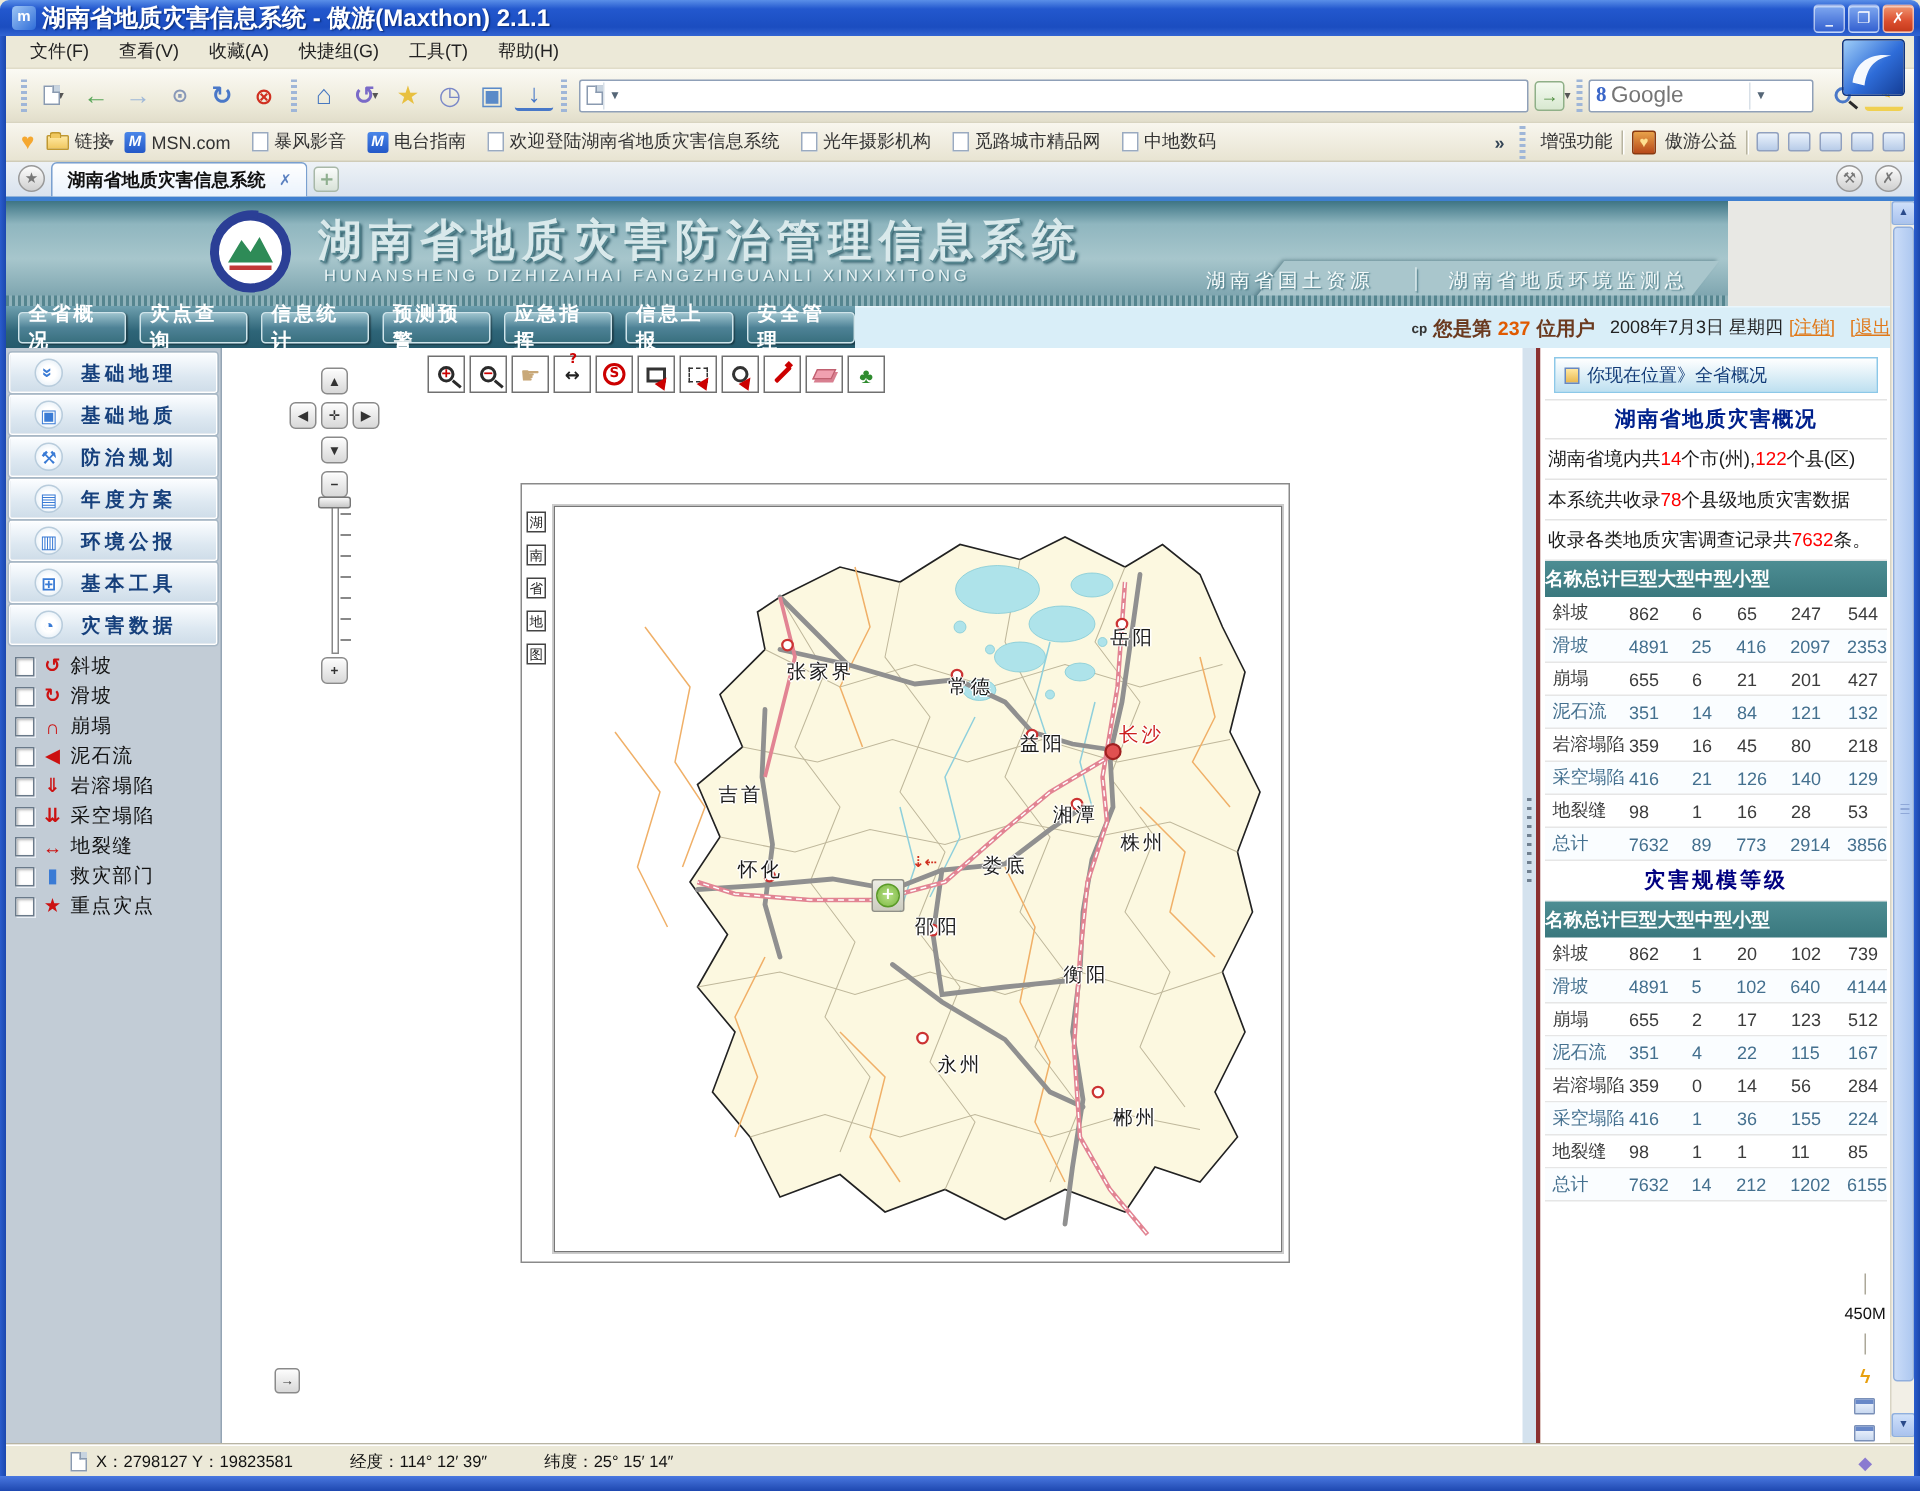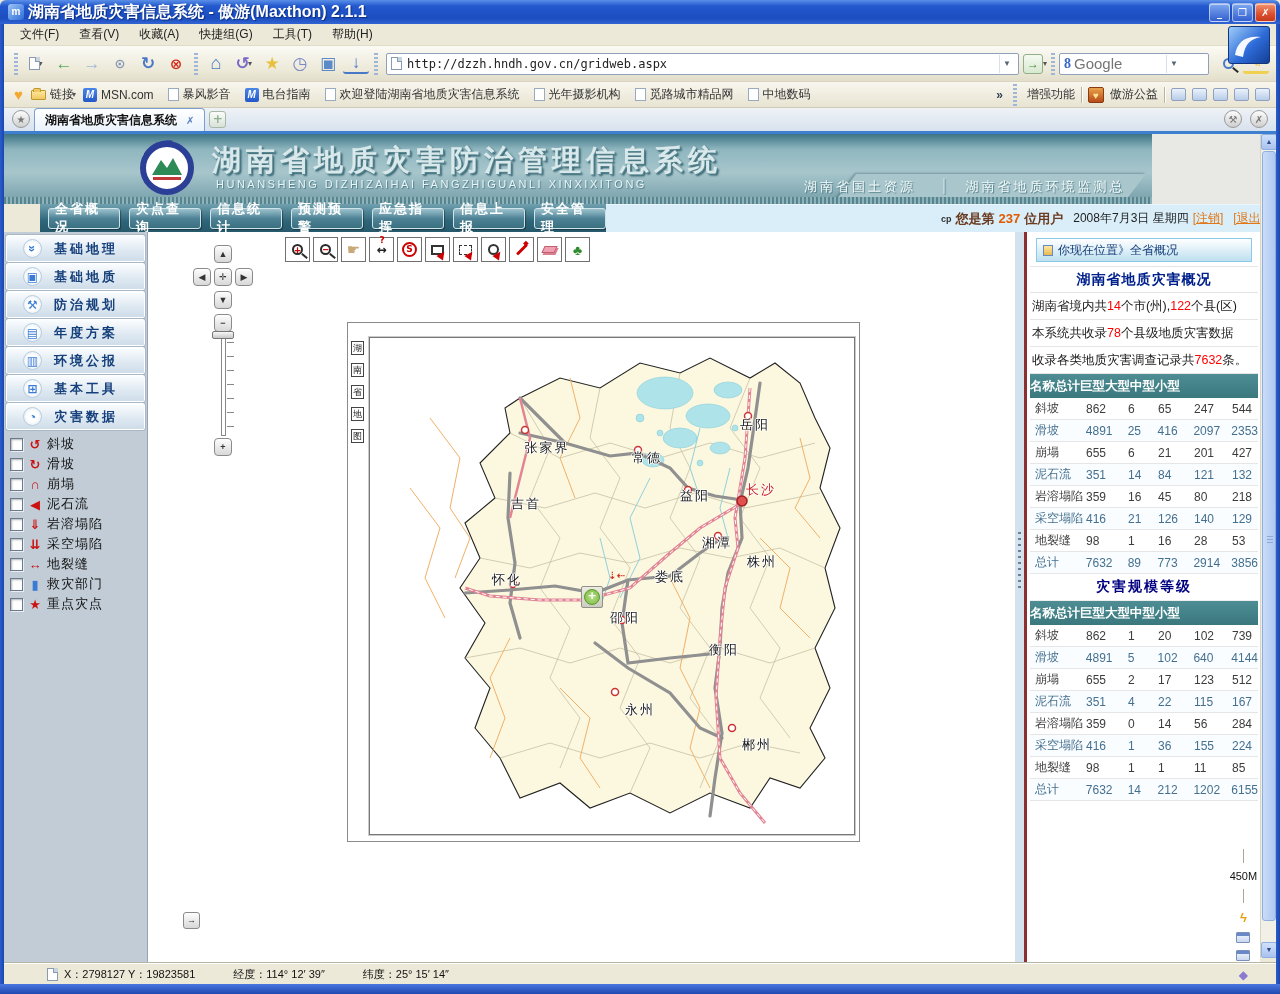--- a/index.html
+++ b/index.html
@@ -99,21 +99,21 @@
     text-shadow:1px 1px 1px #4A7A86; }
   .org-strip { position:absolute; left:842px; top:40px; height:26px; width:290px;
     background:#A9C6CC; transform:skewX(-38deg); box-shadow:-2px -1px 2px rgba(40,80,92,.4); }
   .org-text { position:absolute; left:800px; top:44px; width:330px; display:flex; justify-content:center; gap:14px;
     color:#F4FAFA; font-size:13px; letter-spacing:3px; text-shadow:1px 1px 1px #4A7A86; }
   .org-text .osep { color:#DCEAEC; }
   .dot-strip { position:absolute; bottom:0; left:0; width:100%; height:7px;
     background:repeating-linear-gradient(90deg,#55858F 0 2px,#8FB2BA 2px 4px); }
 
   
-  .navrow { position:absolute; left:4px; top:204px; width:1272px; height:28px; display:flex;padding-left:36px; }
+  .navrow { position:absolute; left:4px; top:204px; width:1272px; height:28px; display:flex; }
   .nav-tabs { width:566px; background:linear-gradient(#6FA0AF,#2E6578 60%,#265A6C); display:flex; align-items:center;
     padding-left:8px; gap:9px; }
   .nav-tab { min-width:66px; padding:0 6px; height:21px; display:flex; align-items:center; justify-content:center;
     background:linear-gradient(#9CC2CD,#4E8296 50%,#39707F); border:1px solid #CFE4EA; border-radius:3px;
     color:#fff; font-size:13px; font-weight:bold; letter-spacing:2px; box-shadow:1px 1px 1px rgba(0,0,0,.35); }
   .user-area { flex:1; background:#D9EEF8; display:flex; align-items:center; justify-content:flex-end;
     padding-right:12px; font-size:12px; color:#222; gap:4px; border-top:1px solid #EAF6FC; }
   .user-cp { font-size:9px; font-weight:bold; color:#333; }
   .user-bold { color:#6B3A1F; font-weight:bold; font-size:13px; }
   .user-num { color:#E05A00; font-weight:bold; font-size:13px; }
@@ -290,21 +290,20 @@
     <span class="grip" data-name="toolbar-grip"></span>
     <span class="tb-btn" data-name="home-icon" style="color:#4878C0;font-size:18px;">⌂</span>
     <span class="tb-btn" data-name="undo-icon" style="color:#7A6AC8;">↺<span class="tb-caret">▾</span></span>
     <span class="tb-btn" data-name="magic-wand-icon" style="color:#E8C040;">★</span>
     <span class="tb-btn" data-name="history-clock-icon" style="color:#7A88C8;">◷</span>
     <span class="tb-btn" data-name="window-capture-icon" style="color:#5A8AC8;">▣</span>
     <span class="tb-btn" data-name="download-icon" style="color:#4878C8;border-bottom:2px solid #4878C8;height:20px;">↓</span>
     <span class="grip" data-name="toolbar-grip"></span>
     <span class="addr-field" data-name="address-bar">
       <span class="page-ico" data-name="url-page-icon"></span>
-      <input data-name="url-input" style="margin-left: 5px;" value="http://dzzh.hndh.gov.cn/gridweb.aspx">
       <span class="drop-zone" data-name="url-dropdown-icon">▼</span>
     </span>
     <span class="go-btn" data-name="go-button">→</span>
     <span class="tb-caret" data-name="go-dropdown-icon">▾</span>
     <span class="grip" data-name="toolbar-grip"></span>
     <span class="search-box" data-name="search-box">
       <span class="g8" data-name="google-engine-icon">8</span>
       <input data-name="search-input" placeholder="Google" style="">
       <span class="drop-zone" data-name="search-dropdown-icon">▼</span>
     </span>
@@ -667,21 +666,21 @@
             </g>
             <circle data-name="changsha-marker" cx="372" cy="163" r="5" fill="#E05050" stroke="#A02020" stroke-width="1.5"></circle>
           </svg>
           <div>
 
           <span class="city row-odd" data-name="map-city-label" style="left: 177px; top: 110px;">张家界</span>
               <span class="city row-even" data-name="map-city-label" style="left: 277px; top: 120px;">常德</span>
               <span class="city row-odd" data-name="map-city-label" style="left: 385px; top: 87px;">岳阳</span>
               <span class="city row-even" data-name="map-city-label" style="left: 325px; top: 158px;">益阳</span>
               <span class="city row-odd" data-name="map-city-label" style="left: 391px; top: 152px; color: rgb(204, 32, 32);">长沙</span>
-              <span class="city row-even" data-name="map-city-label" style="left: 124px; top: 166px; margin-left: 32px;">吉首</span>
+              <span class="city row-even" data-name="map-city-label" style="left: 124px; top: 192px;">吉首</span>
               <span class="city row-odd" data-name="map-city-label" style="left: 347px; top: 205px;">湘潭</span>
               <span class="city row-even" data-name="map-city-label" style="left: 392px; top: 224px;">株州</span>
               <span class="city row-odd" data-name="map-city-label" style="left: 137px; top: 242px;">怀化</span>
               <span class="city row-even" data-name="map-city-label" style="left: 300px; top: 239px;">娄底</span>
               <span class="city row-odd" data-name="map-city-label" style="left: 255px; top: 280px;">邵阳</span>
               <span class="city row-even" data-name="map-city-label" style="left: 354px; top: 312px;">衡阳</span>
               <span class="city row-odd" data-name="map-city-label" style="left: 270px; top: 372px;">永州</span>
               <span class="city row-even" data-name="map-city-label" style="left: 387px; top: 407px;">郴州</span>
             </div>
           <span class="gps-cross" data-name="crosshair-mark">⇣⇠</span>

